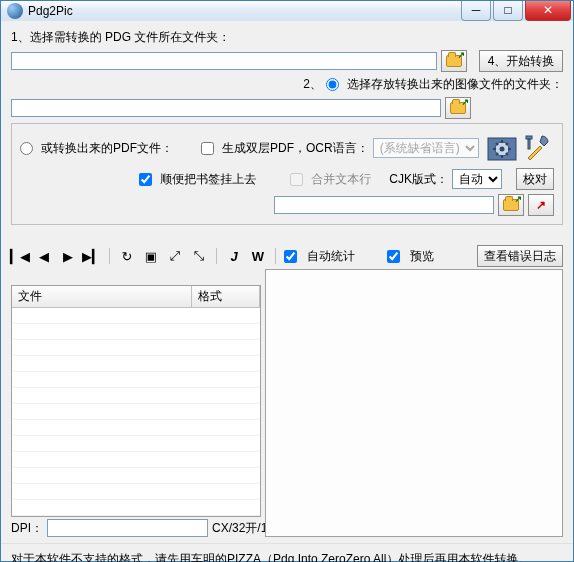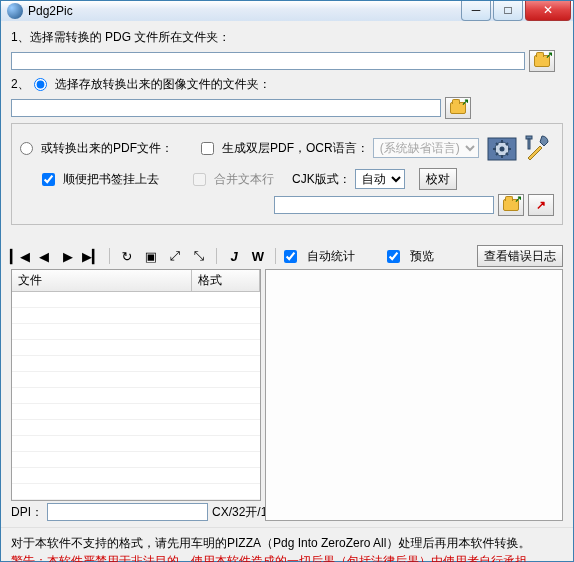--- a/index.html
+++ b/index.html
@@ -6,40 +6,40 @@
 body { margin: 0; background: #fff; }
 .window { width: 574px; height: 562px; border: 1px solid #3c7fb1; background: #f0f0f0; display: flex; flex-direction: column; }
 .titlebar { height: 30px; background: linear-gradient(#fff, #e4ecf7 40%, #d5e3f3); display: flex; align-items: center; padding: 0 2px 0 6px; font-size: 12px; }
 .titlebar .title { flex: 1; color: #000; }
 .titlebar .app-icon { width: 16px; height: 16px; margin-right: 5px; background: radial-gradient(circle at 30% 30%, #9cf, #258); border-radius: 50%; }
 .winbtns { display: flex; }
 .winbtn { width: 30px; height: 20px; margin-left: 2px; border: 1px solid #7a9ab8; border-top: none; background: linear-gradient(#f3f8fd,#cfe3f5); font-size: 12px; text-align: center; line-height: 18px; cursor: pointer; }
 .winbtn.close { width: 46px; background: linear-gradient(#f08080,#e04343 45%,#c71d1d); color: #fff; border-color: #a33; border-top-right-radius: 0; border-bottom-right-radius: 4px; border-bottom-left-radius: 4px; }
 .winbtn.min, .winbtn.max { border-bottom-left-radius: 4px; border-bottom-right-radius: 4px; }
 .content { flex: 1; padding: 8px 10px 6px 10px; font-size: 12px; display: flex; flex-direction: column; }
-.row { display: flex; align-items: center; margin-bottom: 4px; gap: 4px; }
+.row { display: flex; align-items: center; margin-bottom: 4px; gap: 4px; justify-content: flex-end; }
 .lbl { white-space: nowrap; }
 .input { flex: 1; height: 18px; border: 1px solid #7f9db9; background: #fff; font-size: 12px; padding: 0 2px; }
 .btn { height: 22px; border: 1px solid #8a8a8a; background: linear-gradient(#fdfdfd,#e3e3e3); font-size: 12px; padding: 0 6px; cursor: pointer; white-space: nowrap; }
 .btn.wide { width: 84px; }
 .iconbtn { width: 26px; height: 22px; border: 1px solid #8a8a8a; background: linear-gradient(#fdfdfd,#e3e3e3); display: flex; align-items: center; justify-content: center; cursor: pointer; }
 .folder-icon { width: 16px; height: 12px; background: #f6c346; border: 1px solid #b78a1c; border-radius: 2px; position: relative; }
 .folder-icon::before { content: ""; position: absolute; top: -4px; left: 1px; width: 6px; height: 4px; background: #f6c346; border: 1px solid #b78a1c; border-bottom: none; border-radius: 2px 2px 0 0; }
 .folder-icon.arrow::after { content: "↗"; position: absolute; top: -6px; right: -4px; font-size: 9px; color: #0a6b0a; font-weight: bold; }
 .group { border: 1px solid #c0c0c0; padding: 8px 8px; margin-bottom: 20px; }
 .radio, .check { margin: 0 4px 0 0; vertical-align: middle; }
 .combo { height: 20px; border: 1px solid #7f9db9; background: #fff; font-size: 12px; padding: 0 2px; }
 .disabled { color: #888; }
 .tool-icons { display: flex; gap: 4px; margin-left: auto; }
 .big-icon { width: 32px; height: 32px; }
 .toolbar { display: flex; align-items: center; gap: 6px; height: 22px; margin-bottom: 2px; }
 .tbtn { width: 18px; height: 18px; display: flex; align-items: center; justify-content: center; font-size: 13px; font-family: "Segoe UI Symbol", Arial; cursor: pointer; color: #000; }
 .sep { width: 1px; height: 16px; background: #c0c0c0; margin: 0 2px; }
 .split { display: flex; flex: 1; gap: 4px; }
-.table-wrap { width: 250px; border: 1px solid #a0a0a0; background: #fff; display: flex; flex-direction: column; }
+.table-wrap { width: 250px; border: 1px solid #a0a0a0; background: #fff; display: flex; flex-direction: column; margin-top: 16px; }
 .thead { display: flex; background: linear-gradient(#fdfdfd,#ebebeb); border-bottom: 1px solid #c0c0c0; }
 .th { padding: 2px 6px; border-right: 1px solid #c0c0c0; font-size: 12px; }
 .th.c1 { width: 180px; }
 .th.c2 { flex: 1; }
 .tbody { flex: 1; background: #fff; position: relative; }
 .tbody .rule { border-bottom: 1px solid #f0f0f0; height: 16px; }
 .preview { flex: 1; border: 1px solid #a0a0a0; background: #fdfdfd; }
 .dpi-row { display: flex; align-items: center; gap: 4px; margin-top: 2px; width: 250px; }
 .dpi-row .input { flex: 1; }
 .footer { padding: 6px 10px 8px 10px; font-size: 12px; line-height: 1.5; border-top: 1px solid #e0e0e0; }
@@ -67,20 +67,21 @@
     <div class="row">
       <span class="lbl">1、选择需转换的 PDG 文件所在文件夹：</span>
       <div style="flex:1"></div>
     </div>
     <div class="row">
       <input class="input" style="">
       <div class="iconbtn">
           <div class="folder-icon arrow"></div>
         </div>
       <div style="width:4px"></div>
+      <button class="btn wide">4、开始转换</button>
     </div>
 
     <div class="row">
       <span class="lbl">2、</span>
       <input type="radio" class="radio" checked="" style="">
       <span class="lbl">选择存放转换出来的图像文件的文件夹：</span>
     </div>
     <div class="row">
       <input class="input" style="">
       <div class="iconbtn">

